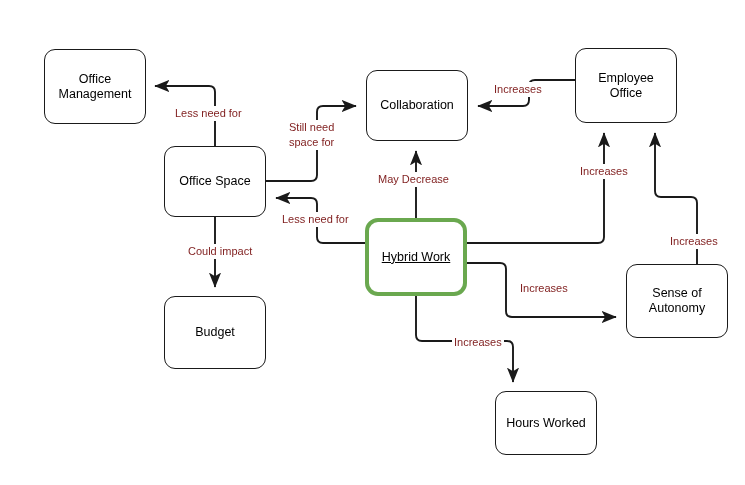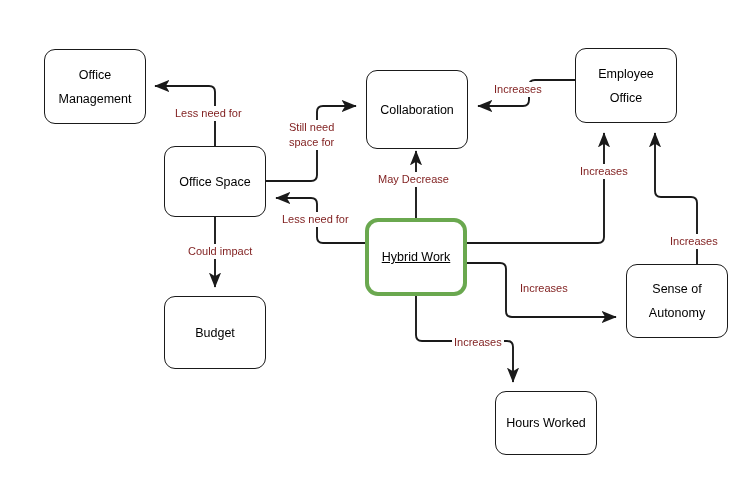--- a/index.html
+++ b/index.html
@@ -27,21 +27,21 @@
     box-sizing: border-box;
     background: #ffffff;
     border: 1.6px solid #1a1a1a;
     border-radius: 11px;
     display: flex;
     align-items: center;
     justify-content: center;
     text-align: center;
     color: #000000;
     font-size: 12.5px;
-    line-height: 24px;
+    line-height: 15px;
     z-index: 5;
   }
   .node.highlight {
     border: 4px solid #6aa84f;
     border-radius: 13px;
     text-decoration: underline;
   }
   .node-label {
     white-space: pre-line;
     padding: 0 4px;
@@ -100,21 +100,21 @@
   </div>
 
   <div class="node" style="left:164px; top:146px; width:102px; height:71px;">
     <span class="node-label">Office Space</span>
   </div>
 
   <div class="node" style="left:164px; top:296px; width:102px; height:73px;">
     <span class="node-label">Budget</span>
   </div>
 
-  <div class="node" style="left:366px; top:70px; width:102px; height:79px;">
+  <div class="node" style="left:366px; top:70px; width:102px; height:71px;">
     <span class="node-label">Collaboration</span>
   </div>
 
   <div class="node" style="left:575px; top:48px; width:102px; height:75px;">
     <span class="node-label">Employee
 Office</span>
   </div>
 
   <div class="node highlight" style="left:365px; top:218px; width:102px; height:78px;">
     <span class="node-label">Hybrid Work</span>

